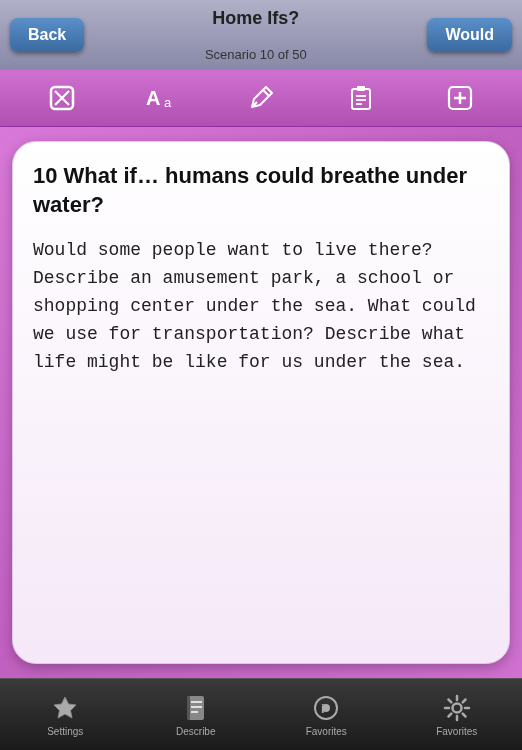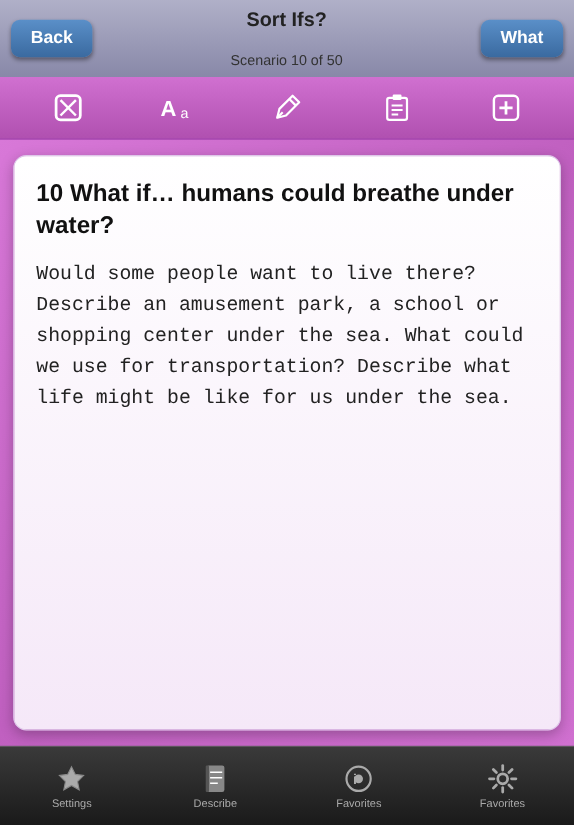--- a/index.html
+++ b/index.html
@@ -75,21 +75,21 @@
       flex: 1;
       background: linear-gradient(135deg, #d878d8 0%, #c060c0 50%, #d070d0 100%);
       padding: 14px 12px;
       display: flex;
       flex-direction: column;
     }
 
     
     #card {
       background: linear-gradient(to bottom, #ffffff 0%, #f5e8f8 100%);
-      border-radius: 12px;
+      border-radius: 24px;
       padding: 20px 20px 24px 20px;
       flex: 1;
       box-shadow: 0 4px 12px rgba(0,0,0,0.25), inset 0 1px 0 rgba(255,255,255,0.8);
       border: 1px solid #ddc8e8;
     }
     .card-title {
       font-size: 22px;
       font-weight: bold;
       color: #111;
       line-height: 1.3;
@@ -137,24 +137,24 @@
     svg {
       fill: currentColor;
     }
   </style>
 </head>
 <body>
 
 <div id="header">
   <button class="header-btn">Back</button>
   <div class="header-center">
-    <div class="header-title">Sort Ifs?</div>
+    <div class="header-title">Home Ifs?</div>
     <div class="header-subtitle">Scenario 10 of 50</div>
   </div>
-  <button class="header-btn">What</button>
+  <button class="header-btn">Would</button>
 </div>
 
 <div id="toolbar">
 
   <div class="toolbar-icon">
     <svg width="26" height="26" viewBox="0 0 26 26">
       <rect x="2" y="2" width="22" height="22" rx="4" fill="none" stroke="white" stroke-width="2.5"></rect>
       <line x1="6" y1="6" x2="20" y2="20" stroke="white" stroke-width="2.2"></line>
       <line x1="20" y1="6" x2="6" y2="20" stroke="white" stroke-width="2.2"></line>
     </svg>

